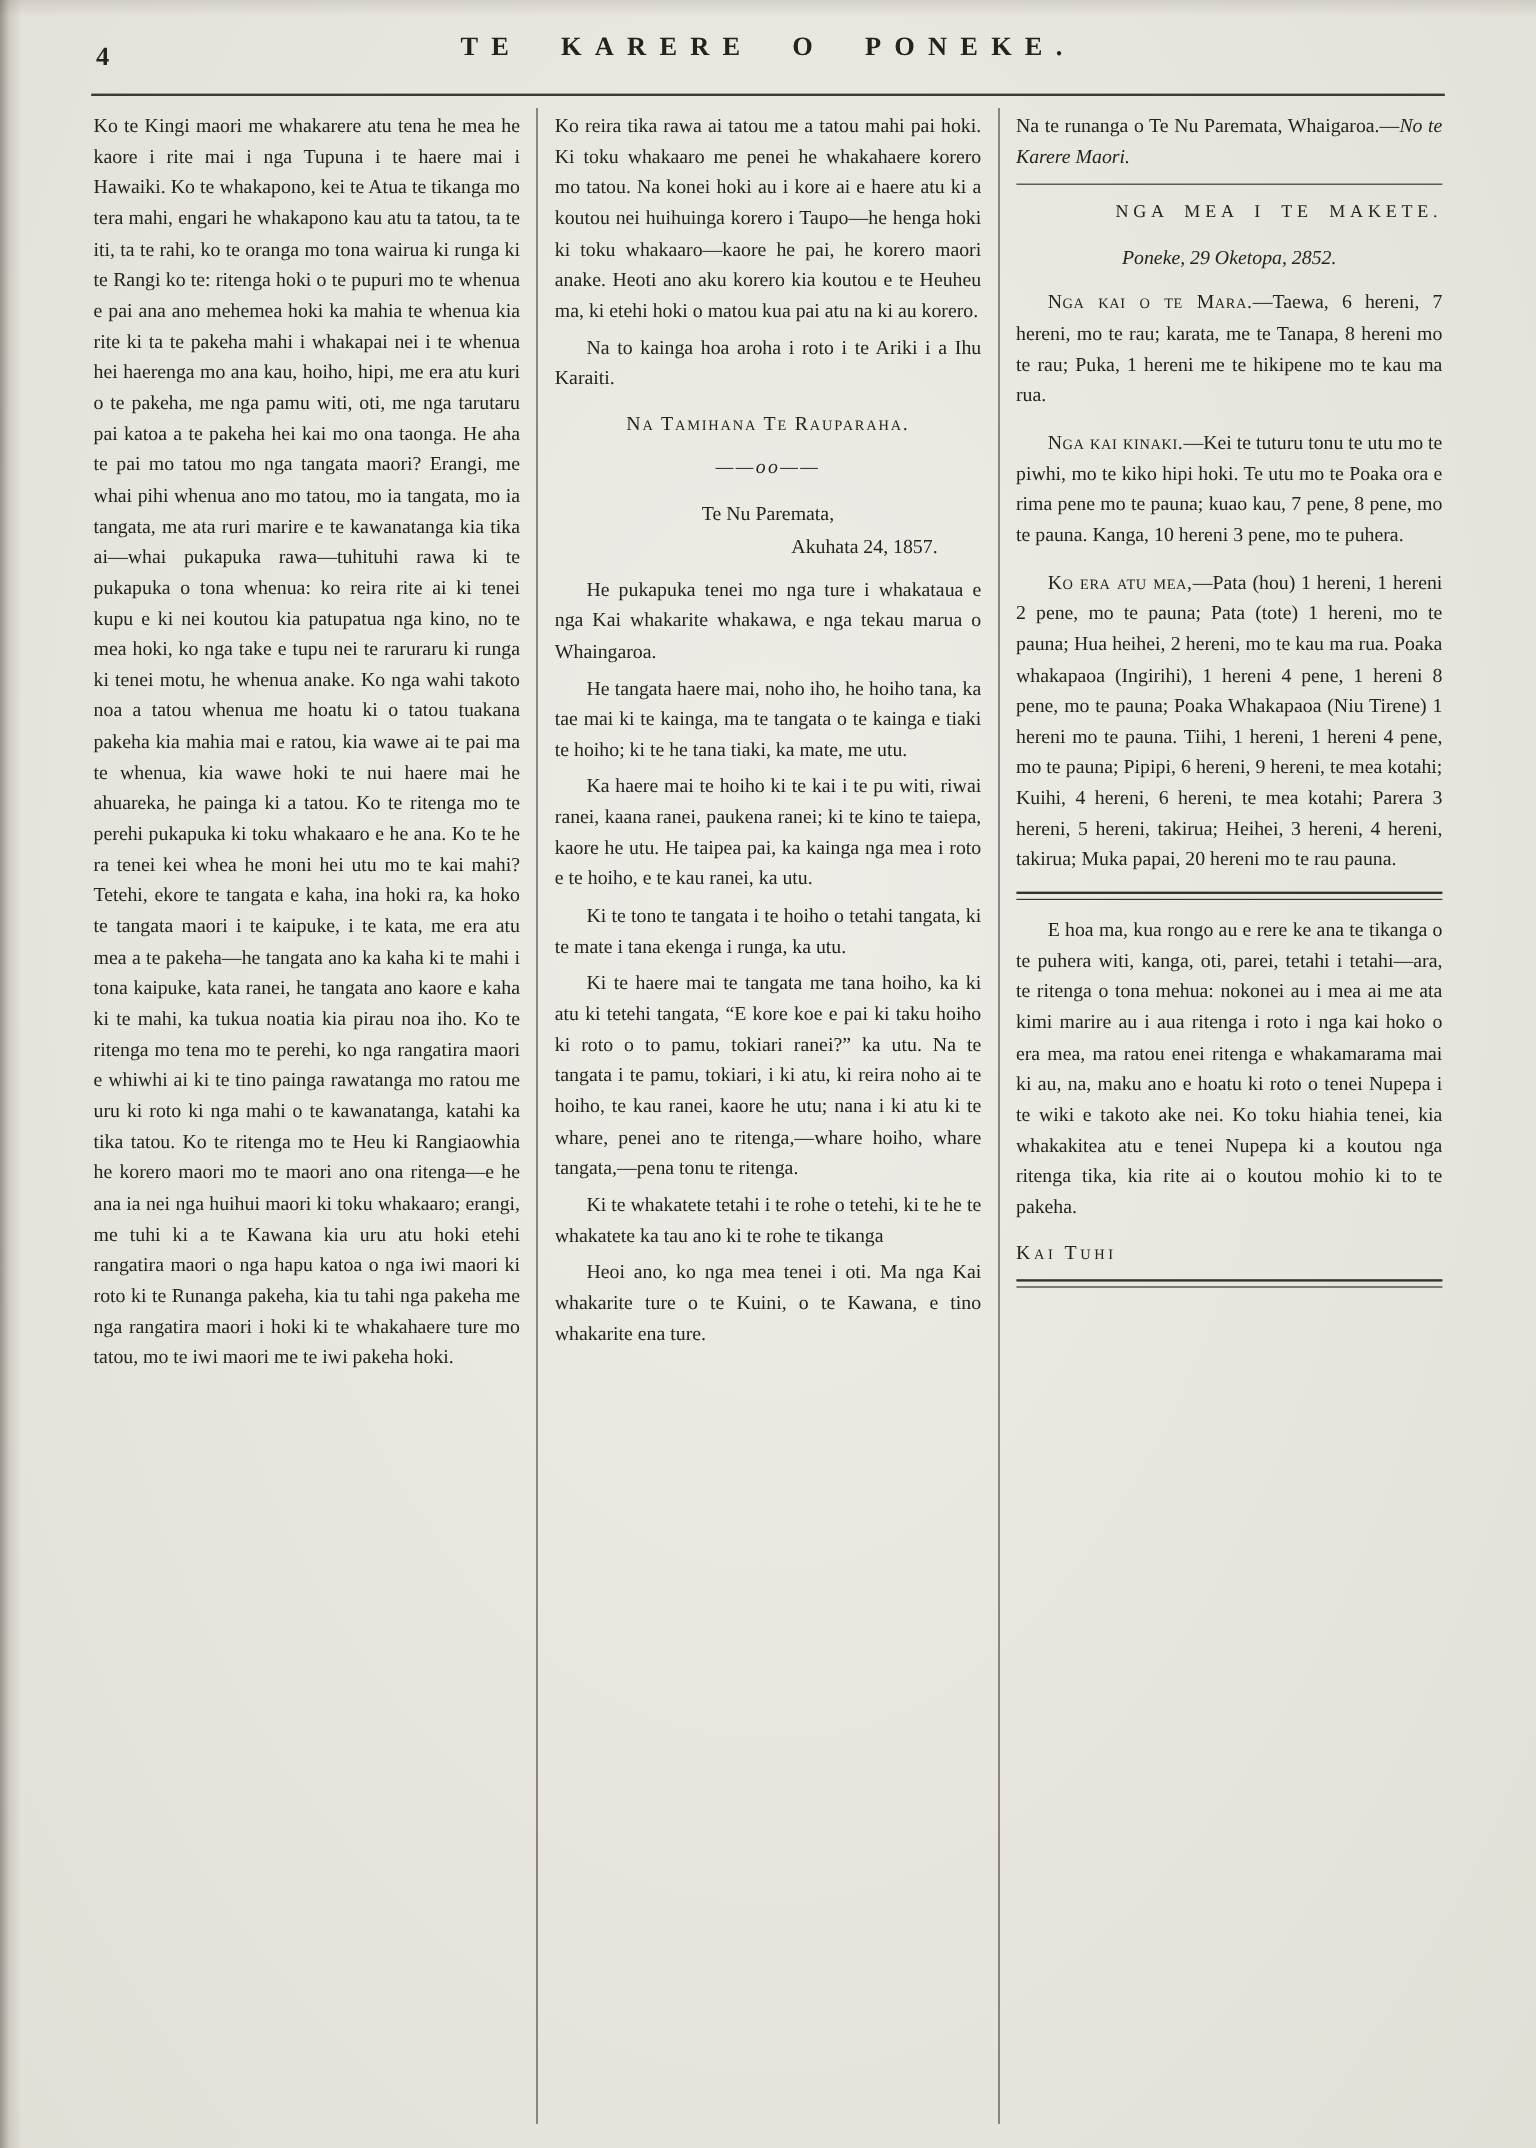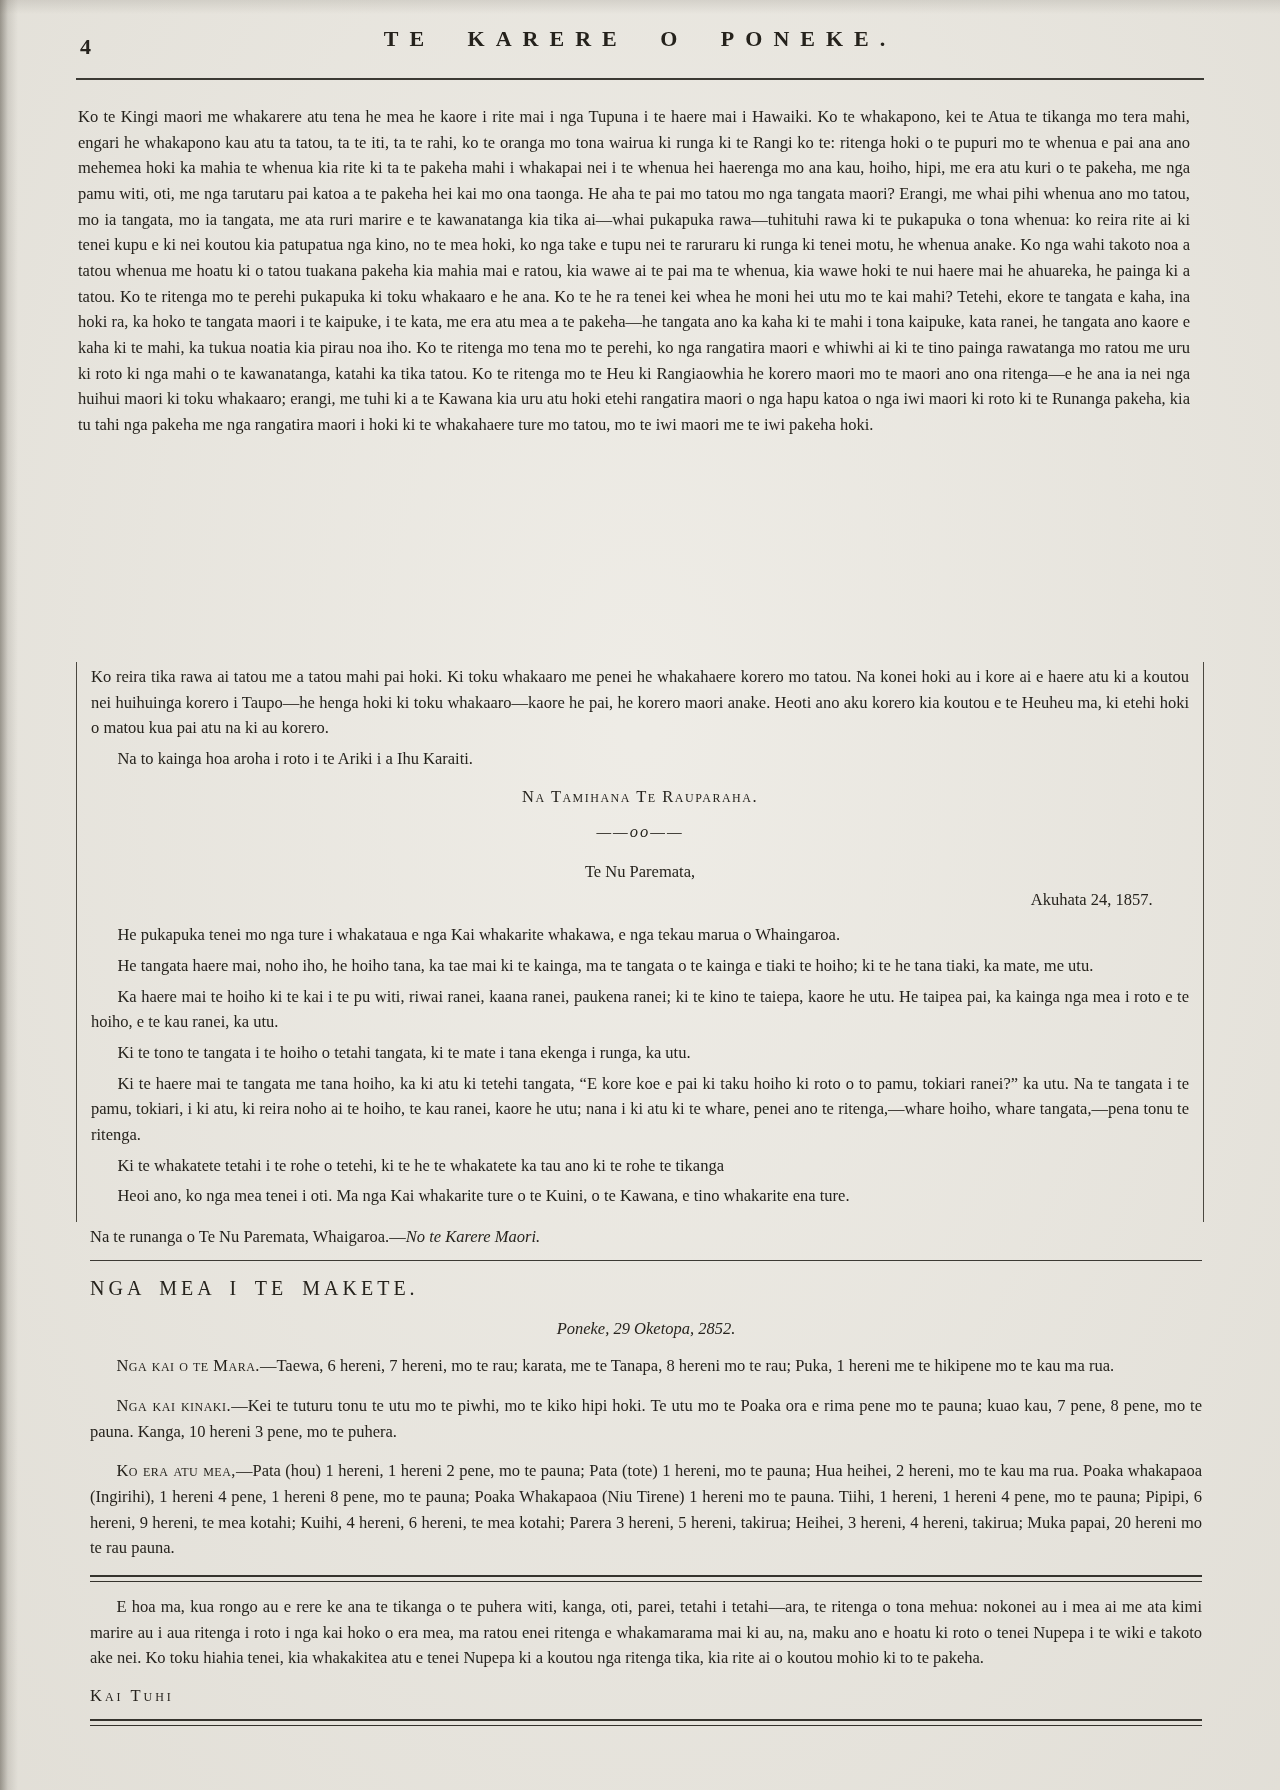--- a/index.html
+++ b/index.html
@@ -43,24 +43,23 @@
     word-spacing: 16px;
     color: #25221c;
   }
   .head-rule {
     margin: 0 76px;
     border-top: 2px solid #3c3a34;
   }
   .columns {
     display: flex;
     align-items: stretch;
-    margin: 12px 76px;
+    margin: 0 76px;
     padding-top: 10px;
     height: 1680px;
-    flex-direction: column;
   }
   .col {
     flex: 1 1 0;
     padding: 2px 14px 0 14px;
     font-size: 16.5px;
     line-height: 1.555;
     text-align: justify;
     box-sizing: border-box;
   }
   .col-1 { padding-left: 2px; }
@@ -85,22 +84,22 @@
   }
   .letter-heading { text-align: center; margin: 6px 0 2px 0; }
   .letter-date { text-align: right; padding-right: 2.2em; margin-bottom: 10px; }
   .attribution { margin-bottom: 10px; }
   .thin-rule {
     border-top: 1.5px solid #3c3a34;
     margin: 6px 0 12px 0;
   }
   .section-heading {
     margin: 0 0 12px 0;
-    text-align: left;
-    font-size: 20px;
+    text-align: right;
+    font-size: 15px;
     font-weight: normal;
     letter-spacing: 4px;
     word-spacing: 6px;
   }
   .dateline { text-align: center; font-style: italic; margin-bottom: 12px; }
   .market-item { margin: 0 0 14px 0; }
   .double-rule {
     height: 4px;
     border-top: 2.5px solid #35332d;
     border-bottom: 1px solid #35332d;

